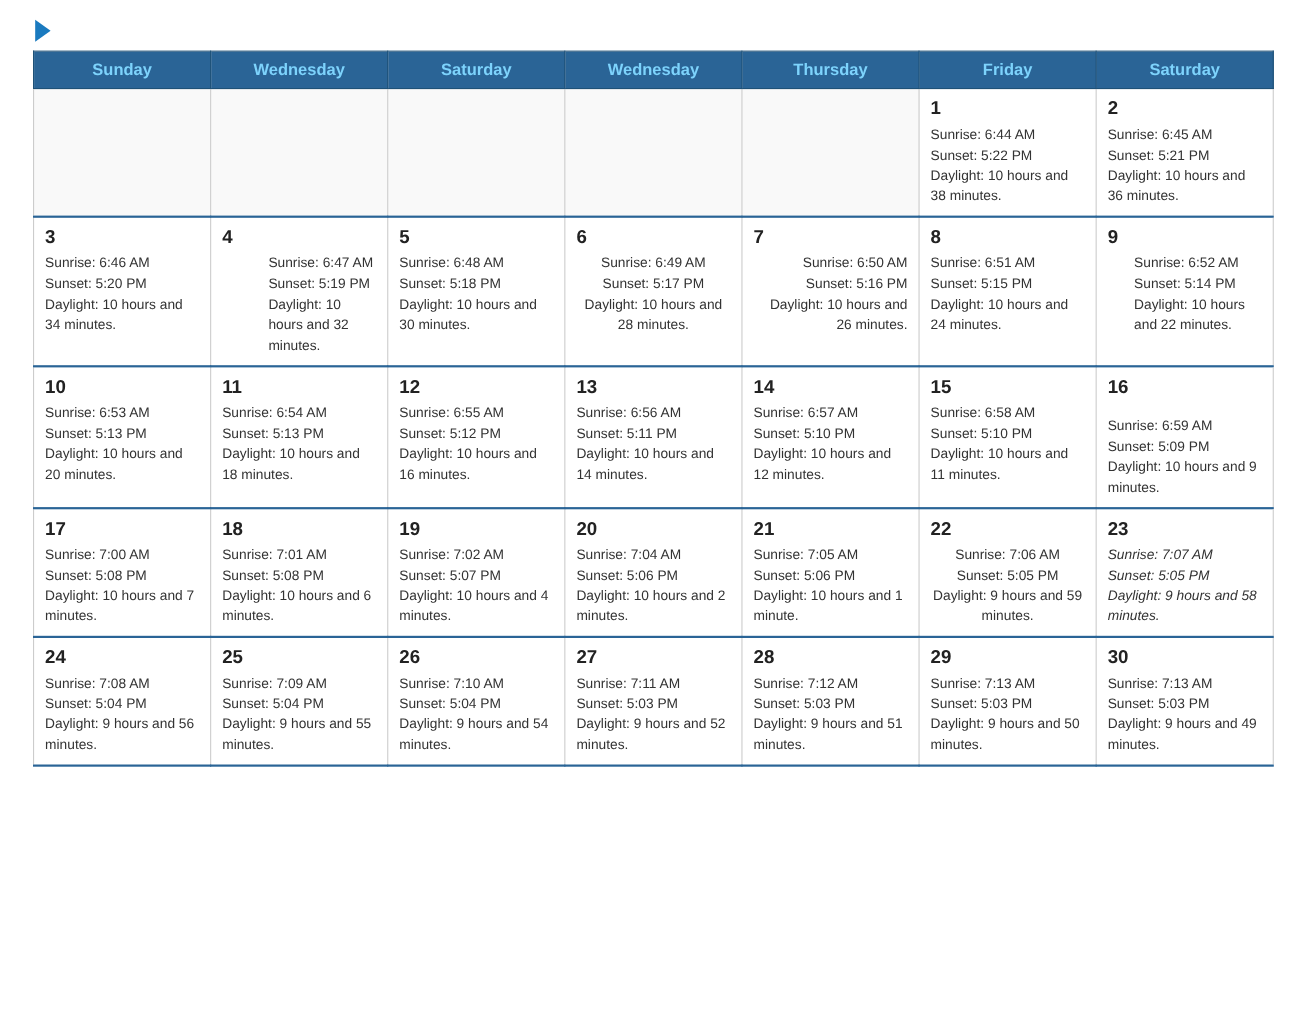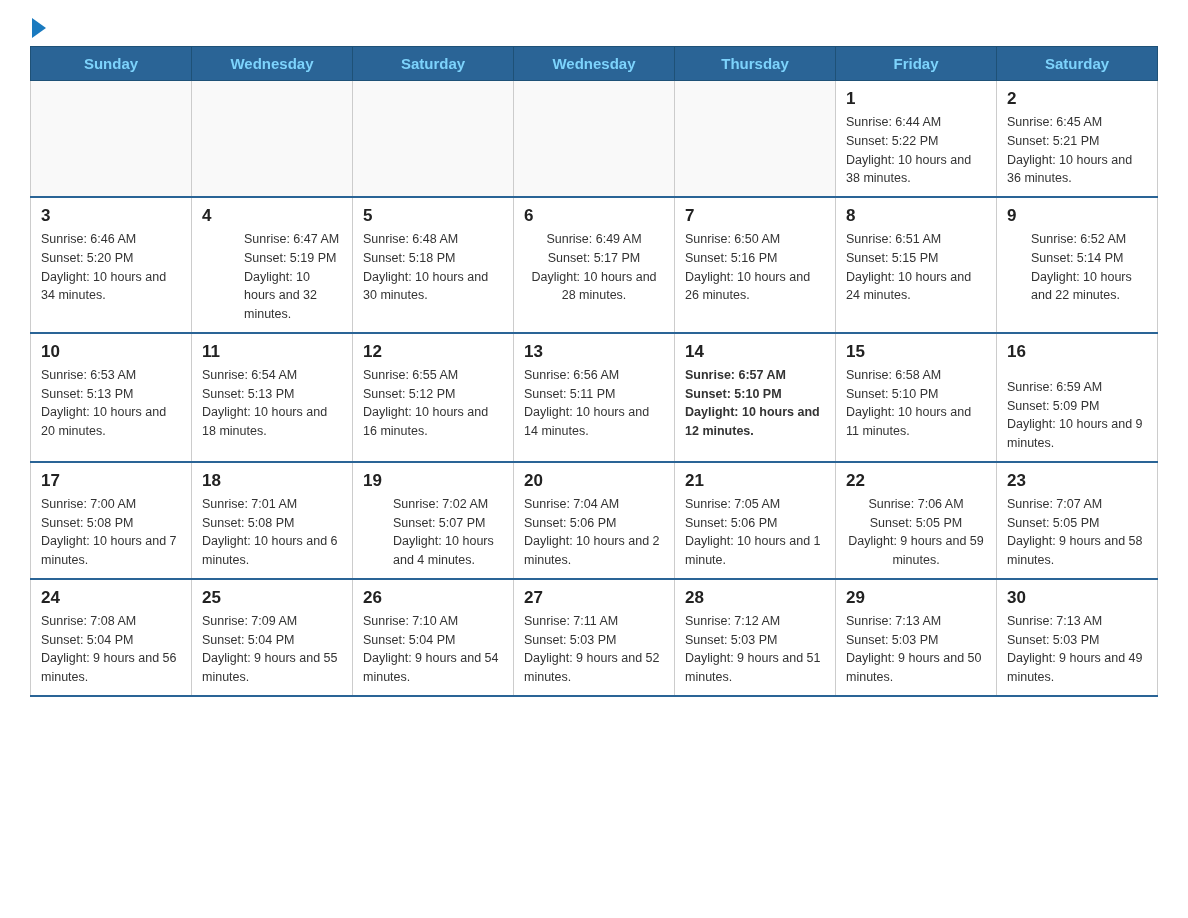--- a/index.html
+++ b/index.html
@@ -171,21 +171,21 @@
 Daylight: 10 hours and 30 minutes.</div>
         </td>
         <td>
           <span class="day-number">6</span>
           <div class="day-info" style="white-space: pre-line; text-align: center;">Sunrise: 6:49 AM
 Sunset: 5:17 PM
 Daylight: 10 hours and 28 minutes.</div>
         </td>
         <td>
           <span class="day-number">7</span>
-          <div class="day-info" style="white-space: pre-line;">Sunrise: 6:50 AM
+          <div class="day-info" style="white-space: pre-line; text-align: right;">Sunrise: 6:50 AM
 Sunset: 5:16 PM
 Daylight: 10 hours and 26 minutes.</div>
         </td>
         <td>
           <span class="day-number">8</span>
           <div class="day-info" style="white-space: pre-line;">Sunrise: 6:51 AM
 Sunset: 5:15 PM
 Daylight: 10 hours and 24 minutes.</div>
         </td>
         <td>
@@ -215,21 +215,21 @@
 Daylight: 10 hours and 16 minutes.</div>
         </td>
         <td>
           <span class="day-number">13</span>
           <div class="day-info" style="white-space: pre-line;">Sunrise: 6:56 AM
 Sunset: 5:11 PM
 Daylight: 10 hours and 14 minutes.</div>
         </td>
         <td>
           <span class="day-number">14</span>
-          <div class="day-info" style="white-space: pre-line; font-weight: bold;">Sunrise: 6:57 AM
+          <div class="day-info" style="white-space: pre-line;">Sunrise: 6:57 AM
 Sunset: 5:10 PM
 Daylight: 10 hours and 12 minutes.</div>
         </td>
         <td>
           <span class="day-number">15</span>
           <div class="day-info" style="white-space: pre-line;">Sunrise: 6:58 AM
 Sunset: 5:10 PM
 Daylight: 10 hours and 11 minutes.</div>
         </td>
         <td>
@@ -247,21 +247,21 @@
 Daylight: 10 hours and 7 minutes.</div>
         </td>
         <td>
           <span class="day-number">18</span>
           <div class="day-info" style="white-space: pre-line;">Sunrise: 7:01 AM
 Sunset: 5:08 PM
 Daylight: 10 hours and 6 minutes.</div>
         </td>
         <td>
           <span class="day-number">19</span>
-          <div class="day-info" style="white-space: pre-line; margin-left: 30px;">Sunrise: 7:02 AM
+          <div class="day-info" style="white-space: pre-line;">Sunrise: 7:02 AM
 Sunset: 5:07 PM
 Daylight: 10 hours and 4 minutes.</div>
         </td>
         <td>
           <span class="day-number">20</span>
           <div class="day-info" style="white-space: pre-line;">Sunrise: 7:04 AM
 Sunset: 5:06 PM
 Daylight: 10 hours and 2 minutes.</div>
         </td>
         <td>
@@ -271,21 +271,21 @@
 Daylight: 10 hours and 1 minute.</div>
         </td>
         <td>
           <span class="day-number">22</span>
           <div class="day-info" style="white-space: pre-line; text-align: center;">Sunrise: 7:06 AM
 Sunset: 5:05 PM
 Daylight: 9 hours and 59 minutes.</div>
         </td>
         <td>
           <span class="day-number">23</span>
-          <div class="day-info" style="white-space: pre-line;">Sunrise: 7:07 AM
+          <div class="day-info" style="white-space: pre-line; font-style: italic;">Sunrise: 7:07 AM
 Sunset: 5:05 PM
 Daylight: 9 hours and 58 minutes.</div>
         </td>
       </tr>
       <tr>
         <td>
           <span class="day-number">24</span>
           <div class="day-info" style="white-space: pre-line;">Sunrise: 7:08 AM
 Sunset: 5:04 PM
 Daylight: 9 hours and 56 minutes.</div>

